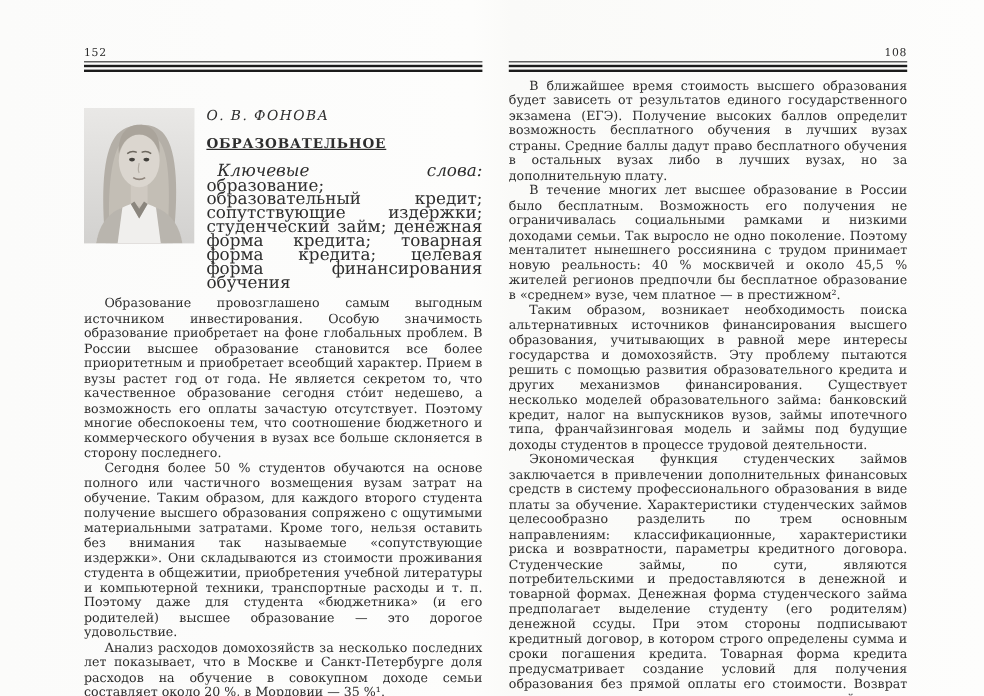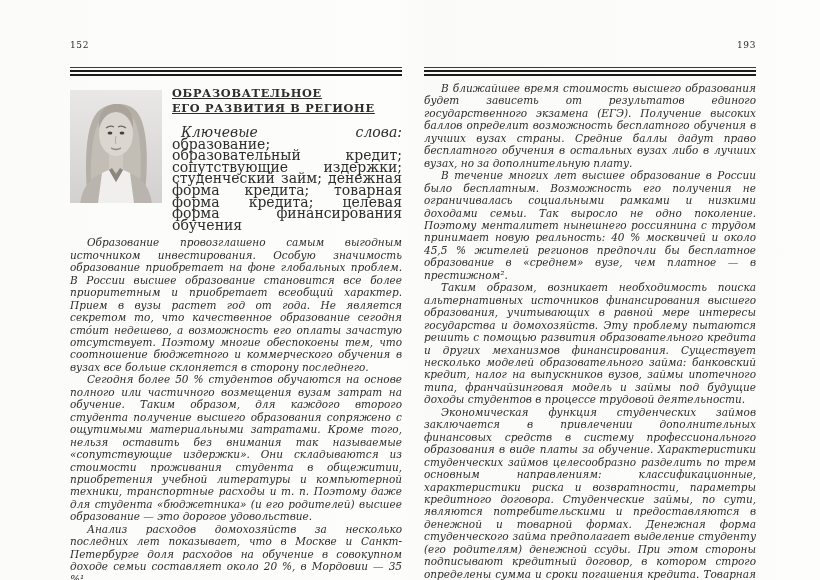--- a/index.html
+++ b/index.html
@@ -21,21 +21,21 @@
     width: 332px;
   }
   .page-col.left  { left: 70px;  }
   .page-col.right { left: 424px; }
 
   
   .page-head {
     font-size: 9px;
     letter-spacing: 0.6px;
     color: #2a2a2a;
-    padding-bottom: 16px;
+    padding-bottom: 0;
     border-bottom: 1px solid #3a3a3a;
     line-height: 11px;
   }
   .page-head.num-right { text-align: right; }
   .double-rule {
     margin-top: 2px;
     height: 2px;
     border-top: 2px solid #1c1c1c;
     border-bottom: 2px solid #1c1c1c;
   }
@@ -76,21 +76,20 @@
 
   .body-text {
     margin-top: 5px;
     font-size: 10.5px;
     line-height: 12.45px;
     text-align: justify;
   }
   .body-text p {
     margin: 0;
     text-indent: 17px;
-    font-style: italic;
   }
   .right .body-text { margin-top: 6px; }
 </style>
 </head>
 <body>
 
 <div class="spread">
 
   <div class="page-col left">
 
@@ -126,40 +125,40 @@
         <path d="M46,46 q-1.5,6 0,8" stroke="#b3ada4" stroke-width="1" fill="none"></path>
         <path d="M41,58 q5,3 10,0" stroke="#8f857c" stroke-width="1.4" fill="none"></path>
 
         <path d="M10,113 C14,92 28,84 39,80 L46,92 L53,80 C64,84 78,92 82,113 Z" fill="#f0efed"></path>
         <path d="M39,80 L46,92 L53,80 L50,78 L46,84 L42,78 Z" fill="#8b867e"></path>
         <path d="M10,113 C13,95 22,87 32,83 L28,113 Z" fill="#b9b5ae"></path>
         <path d="M82,113 C79,95 70,87 60,83 L64,113 Z" fill="#b9b5ae"></path>
       </svg>
     </div>
 
+    <div class="author">О. В. ФОНОВА</div>
 
     <div class="title">
       <div>ОБРАЗОВАТЕЛЬНОЕ</div>
-      <div>ЕГО РАЗВИТИЯ В РЕГИОНЕ</div>
     </div>
 
     <p class="keywords"><span class="kw-label">Ключевые слова:</span> <span>образование; образовательный кредит; сопутствующие издержки; студенческий займ; денежная форма кредита; товарная форма кредита; целевая форма финансирования обучения</span></p>
 
     <div class="body-text">
       <p>Образование провозглашено самым выгодным источником инвестирования. Особую значимость образование приобретает на фоне глобальных проблем. В России высшее образование становится все более приоритетным и приобретает всеобщий характер. Прием в вузы растет год от года. Не является секретом то, что качественное образование сегодня сто́ит недешево, а возможность его оплаты зачастую отсутствует. Поэтому многие обеспокоены тем, что соотношение бюджетного и коммерческого обучения в вузах все больше склоняется в сторону последнего.</p>
       <p>Сегодня более 50 % студентов обучаются на основе полного или частичного возмещения вузам затрат на обучение. Таким образом, для каждого второго студента получение высшего образования сопряжено с ощутимыми материальными затратами. Кроме того, нельзя оставить без внимания так называемые «сопутствующие издержки». Они складываются из стоимости проживания студента в общежитии, приобретения учебной литературы и компьютерной техники, транспортные расходы и т. п. Поэтому даже для студента «бюджетника» (и его родителей) высшее образование — это дорогое удовольствие.</p>
       <p>Анализ расходов домохозяйств за несколько последних лет показывает, что в Москве и Санкт-Петербурге доля расходов на обучение в совокупном доходе семьи составляет около 20 %, в Мордовии — 35 %¹.</p>
     </div>
 
   </div>
 
   <div class="page-col right">
 
     <div class="page-head num-right">
-      <span>193</span>
+      <span>108</span>
     </div>
     <div class="double-rule"></div>
 
     <div class="body-text">
       <p>В ближайшее время стоимость высшего образования будет зависеть от результатов единого государственного экзамена (ЕГЭ). Получение высоких баллов определит возможность бесплатного обучения в лучших вузах страны. Средние баллы дадут право бесплатного обучения в остальных вузах либо в лучших вузах, но за дополнительную плату.</p>
       <p>В течение многих лет высшее образование в России было бесплатным. Возможность его получения не ограничивалась социальными рамками и низкими доходами семьи. Так выросло не одно поколение. Поэтому менталитет нынешнего россиянина с трудом принимает новую реальность: 40 % москвичей и около 45,5 % жителей регионов предпочли бы бесплатное образование в «среднем» вузе, чем платное — в престижном².</p>
       <p>Таким образом, возникает необходимость поиска альтернативных источников финансирования высшего образования, учитывающих в равной мере интересы государства и домохозяйств. Эту проблему пытаются решить с помощью развития образовательного кредита и других механизмов финансирования. Существует несколько моделей образовательного займа: банковский кредит, налог на выпускников вузов, займы ипотечного типа, франчайзинговая модель и займы под будущие доходы студентов в процессе трудовой деятельности.</p>
       <p>Экономическая функция студенческих займов заключается в привлечении дополнительных финансовых средств в систему профессионального образования в виде платы за обучение. Характеристики студенческих займов целесообразно разделить по трем основным направлениям: классификационные, характеристики риска и возвратности, параметры кредитного договора. Студенческие займы, по сути, являются потребительскими и предоставляются в денежной и товарной формах. Денежная форма студенческого займа предполагает выделение студенту (его родителям) денежной ссуды. При этом стороны подписывают кредитный договор, в котором строго определены сумма и сроки погашения кредита. Товарная форма кредита предусматривает создание условий для получения образования без прямой оплаты его стоимости. Возврат кредита может осуществляться как в денежной, так и товарной форме.</p>
     </div>
   </div>

